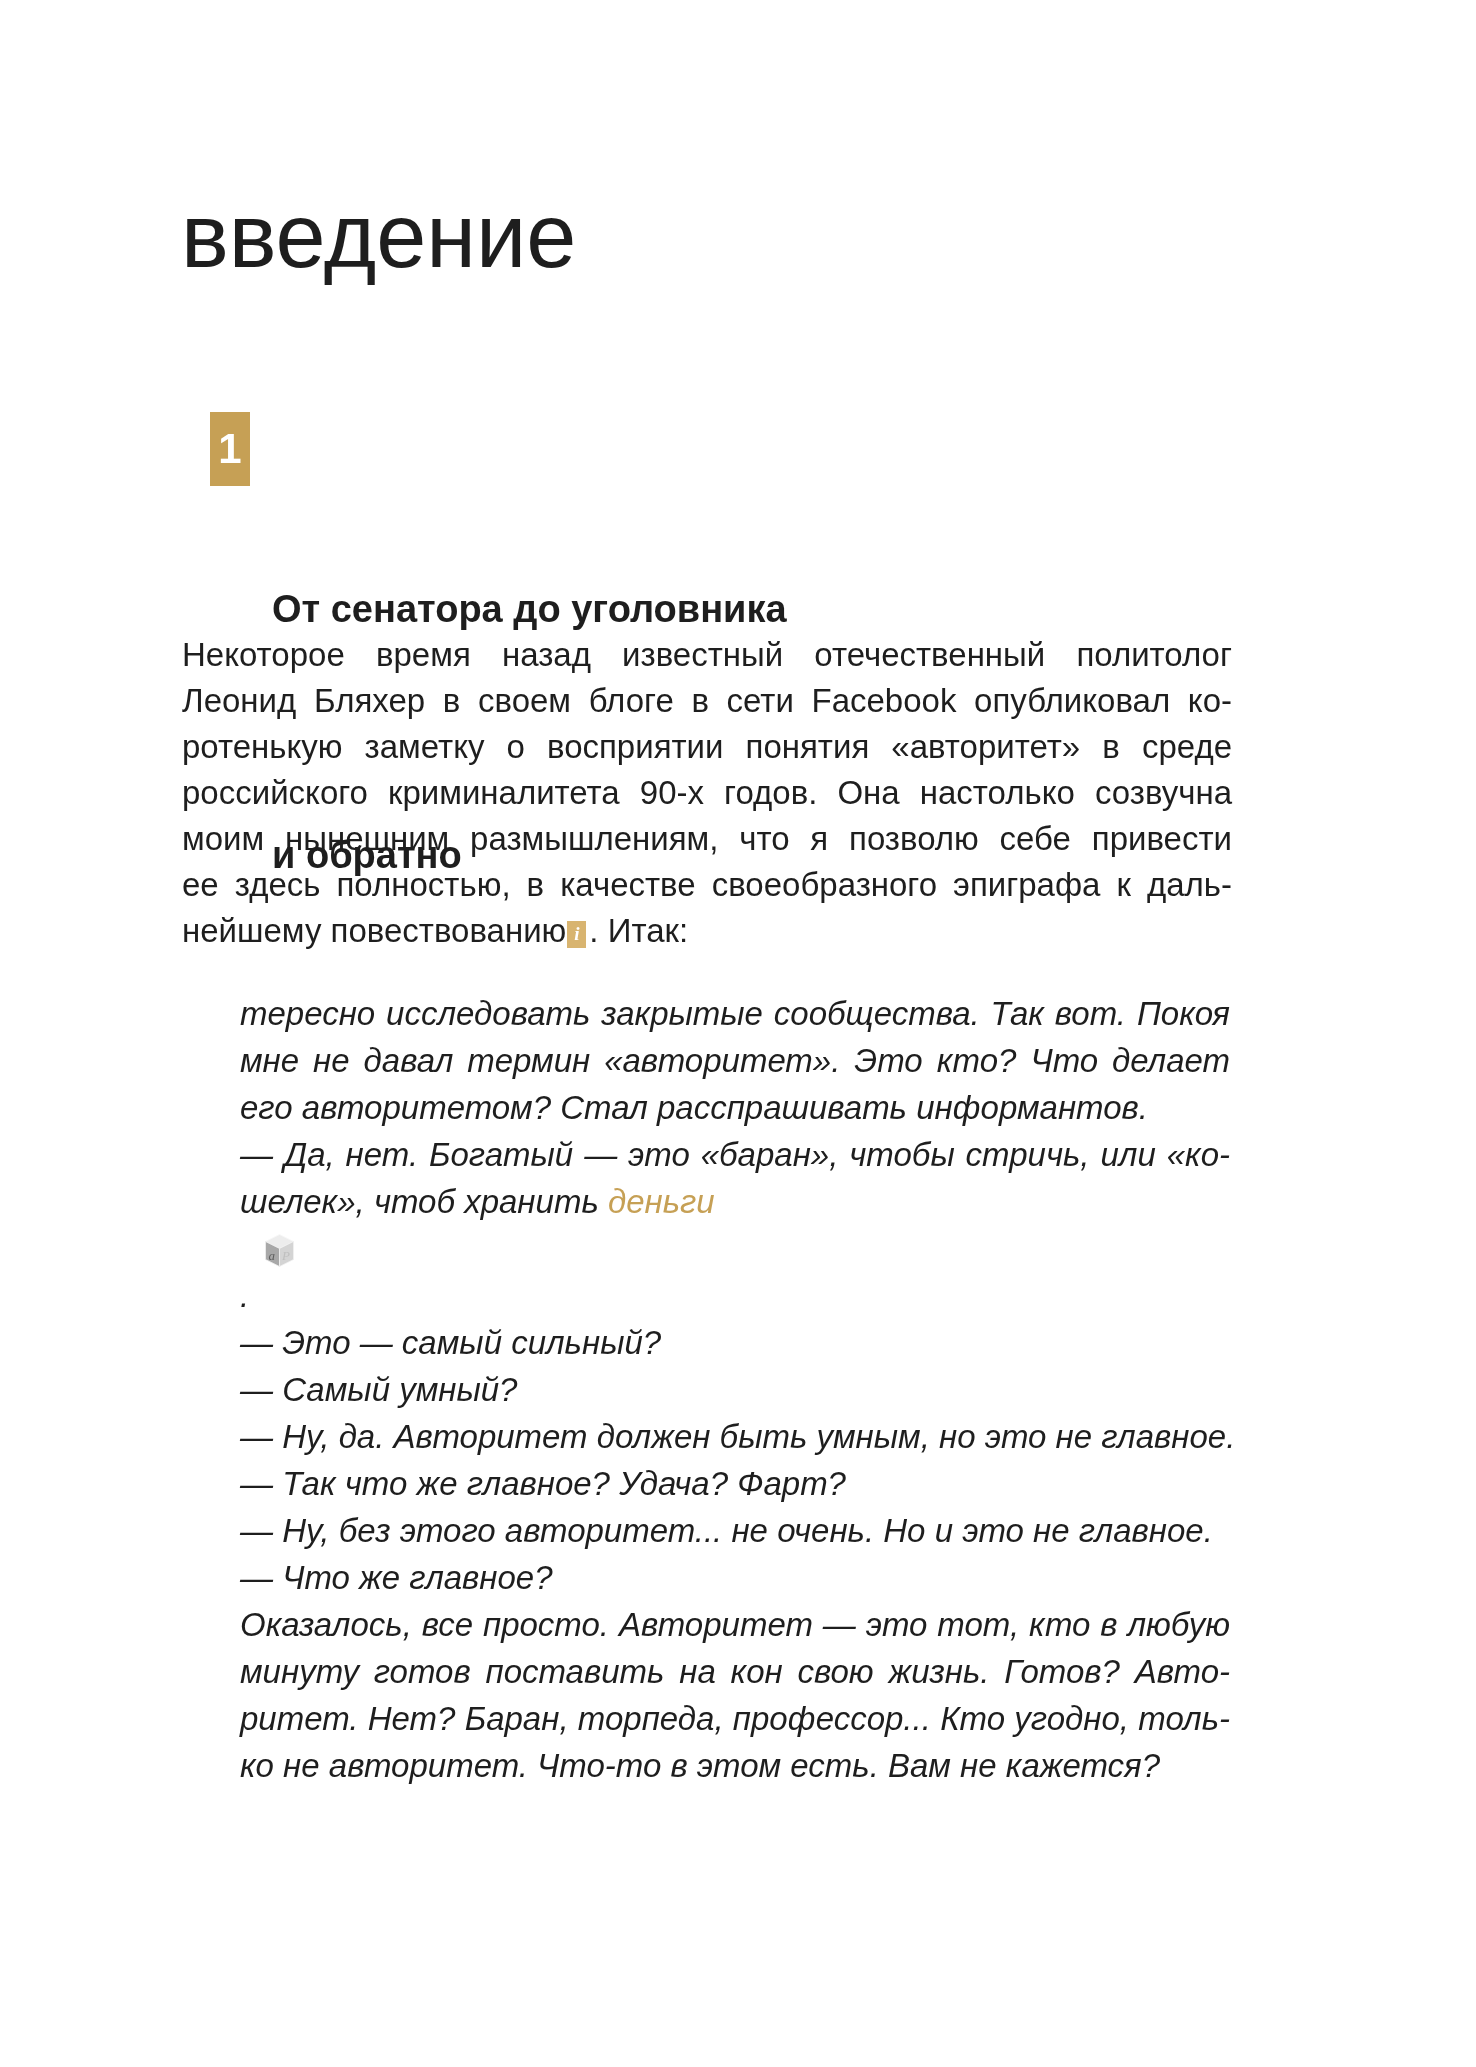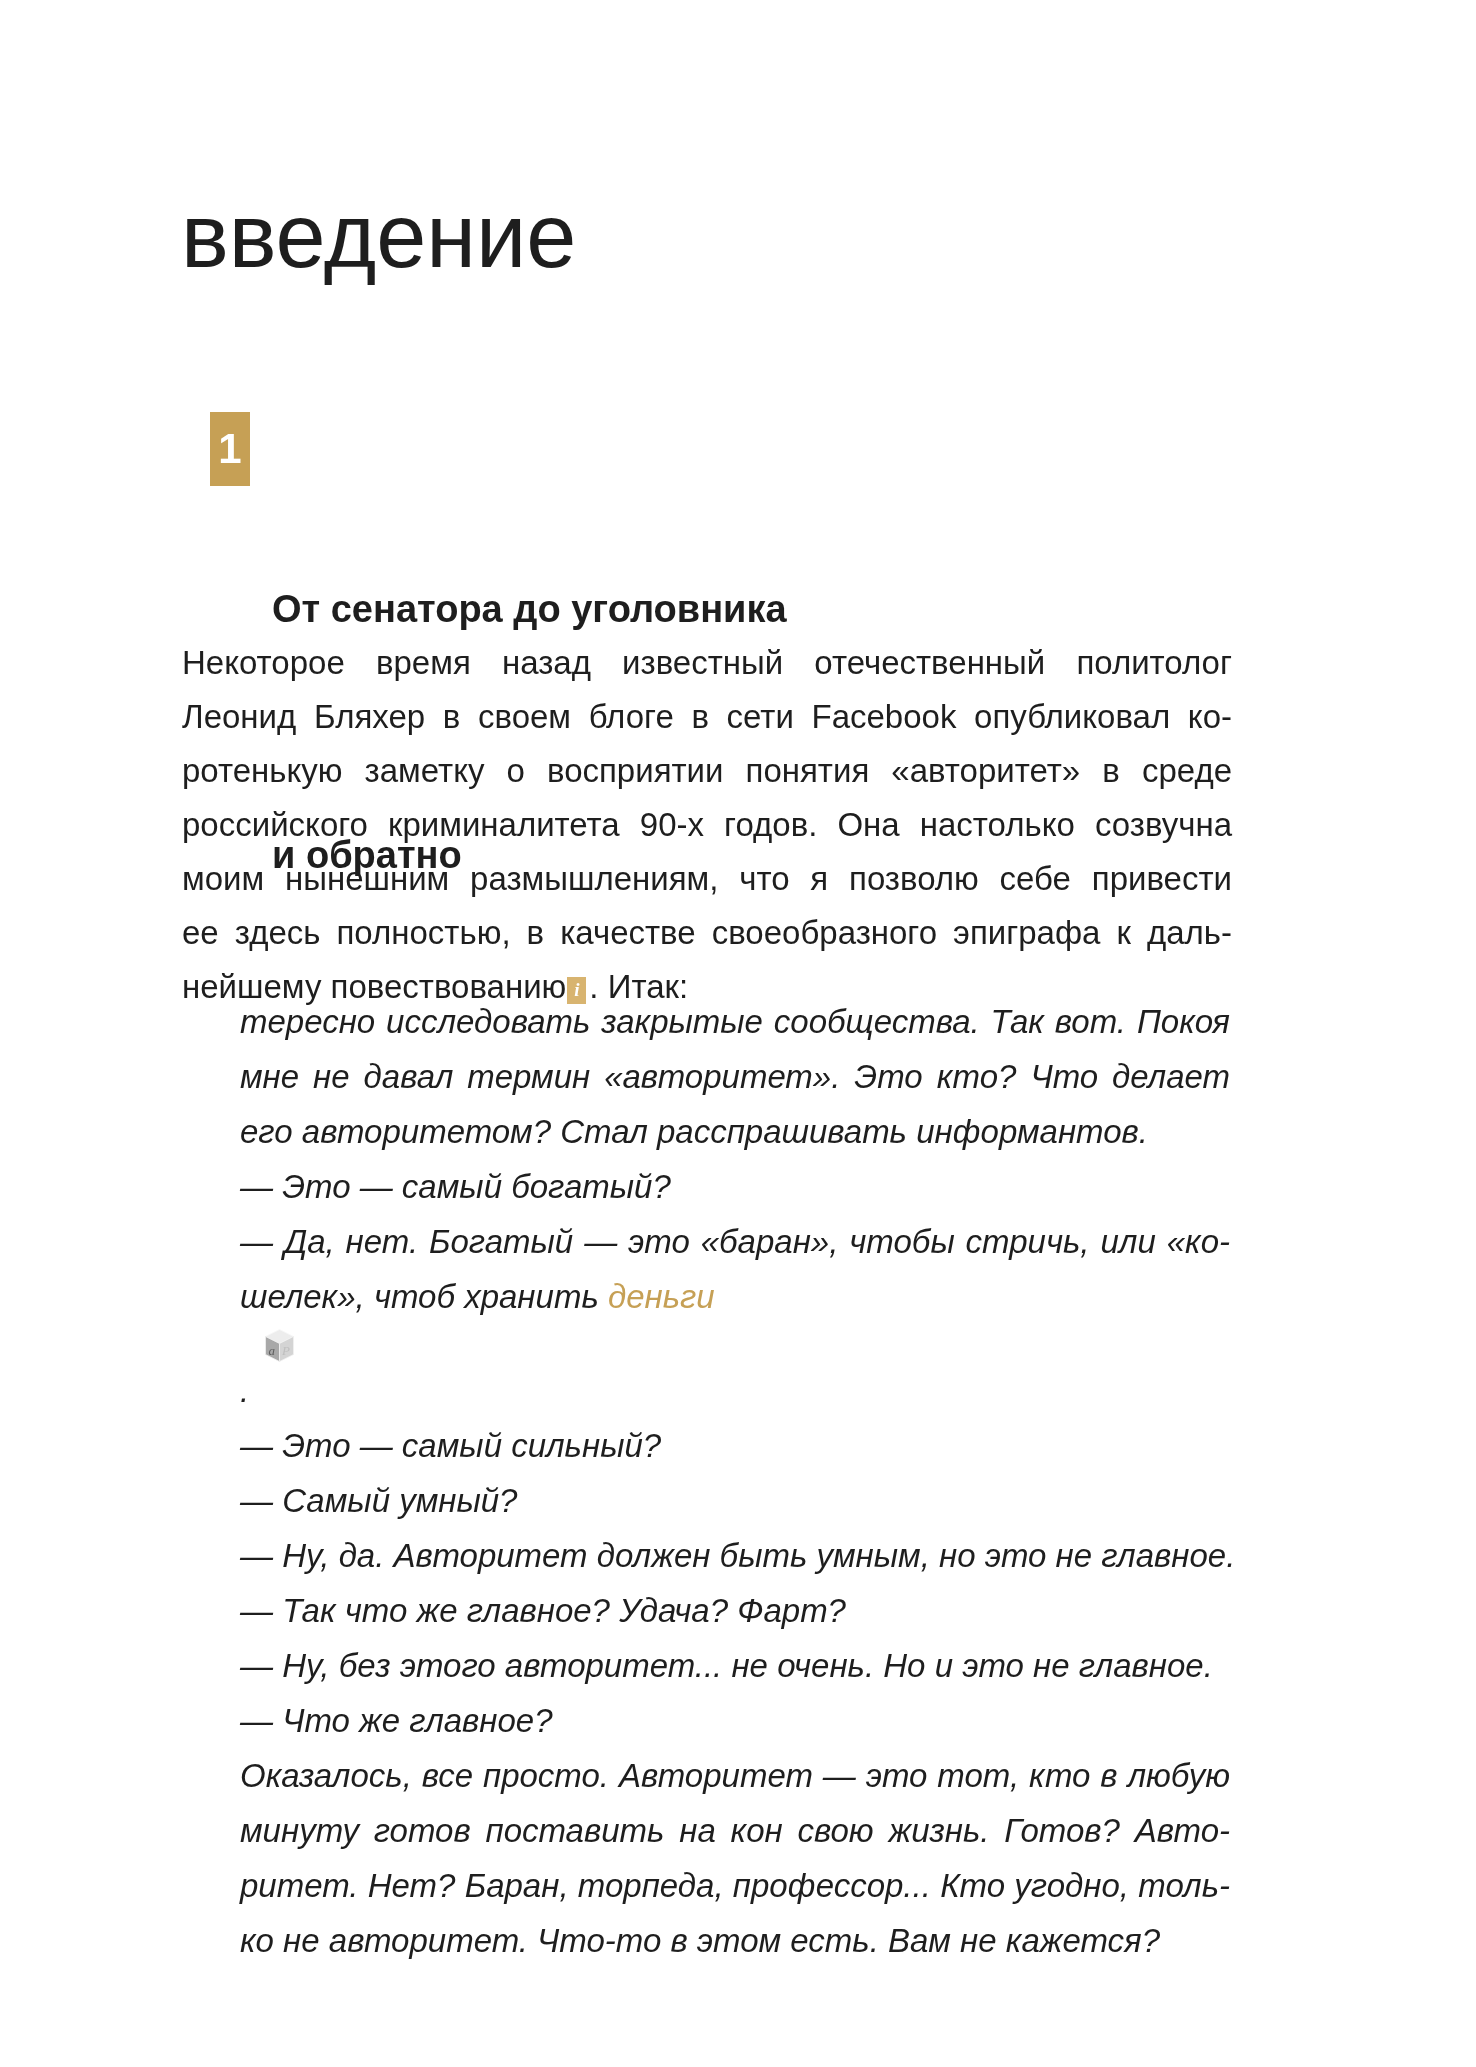--- a/index.html
+++ b/index.html
@@ -47,21 +47,21 @@
 
   
   .quote {
     position: absolute; left: 240px; top: 990px;
     width: 990px;
     font-size: 33px; line-height: 47px;
     font-style: italic;
     color: var(--text, #1E1E1E);
   }
 
-  .tline { text-align: left; white-space: pre; margin-top: 8px; }
+  .tline { text-align: left; white-space: pre; }
   .tline.just { text-align: justify; text-align-last: justify; white-space: normal; }
 
   
   .fn-marker {
     display: inline-block;
     width: 19px; height: 27px;
     background: var(--marker, #D8B470);
     color: #ffffff;
     font-family: "Liberation Serif", serif;
     font-style: italic; font-weight: 700;
@@ -110,21 +110,20 @@
       <div class="tline just">российского криминалитета 90-х годов. Она настолько созвучна</div>
       <div class="tline just">моим нынешним размышлениям, что я позволю себе привести</div>
       <div class="tline just">ее здесь полностью, в качестве своеобразного эпиграфа к даль-</div>
       <div class="tline"><span>нейшему повествованию</span><span class="fn-marker">i</span><span>. Итак:</span></div>
     </div>
 
   <div class="quote">
       <div class="tline just">тересно исследовать закрытые сообщества. Так вот. Покоя</div>
       <div class="tline just">мне не давал термин «авторитет». Это кто? Что делает</div>
       <div class="tline">его авторитетом? Стал расспрашивать информантов.</div>
-      <div class="tline">— Это — самый богатый?</div>
       <div class="tline just">— Да, нет. Богатый — это «баран», чтобы стричь, или «ко-</div>
       <div class="tline"><span>шелек», чтоб хранить </span><span class="money-link">деньги</span>
   <svg class="cube-icon" width="29" height="33" viewBox="0 0 29 33" aria-hidden="true">
     <polygon points="14.5,0.5 28.5,7.5 14.5,14.5 0.5,7.5" style="fill:var(--cube-top,#EDEDED)" stroke="#f7f7f7" stroke-width="0.8"></polygon>
     <polygon points="0.5,7.5 14.5,14.5 14.5,32.5 0.5,25.5" style="fill:var(--cube-left,#A8A8A8)" stroke="#f0f0f0" stroke-width="0.8"></polygon>
     <polygon points="14.5,14.5 28.5,7.5 28.5,25.5 14.5,32.5" style="fill:var(--cube-right,#D4D4D4)" stroke="#f0f0f0" stroke-width="0.8"></polygon>
     <text x="3.5" y="26" font-size="13" font-style="italic" font-family="Liberation Serif, serif" fill="#5E5E5E">а</text>
     <text x="17" y="26" font-size="13" font-style="italic" font-family="Liberation Serif, serif" fill="#BFBFBF">Р</text>
   </svg>
 <span>.</span></div>

